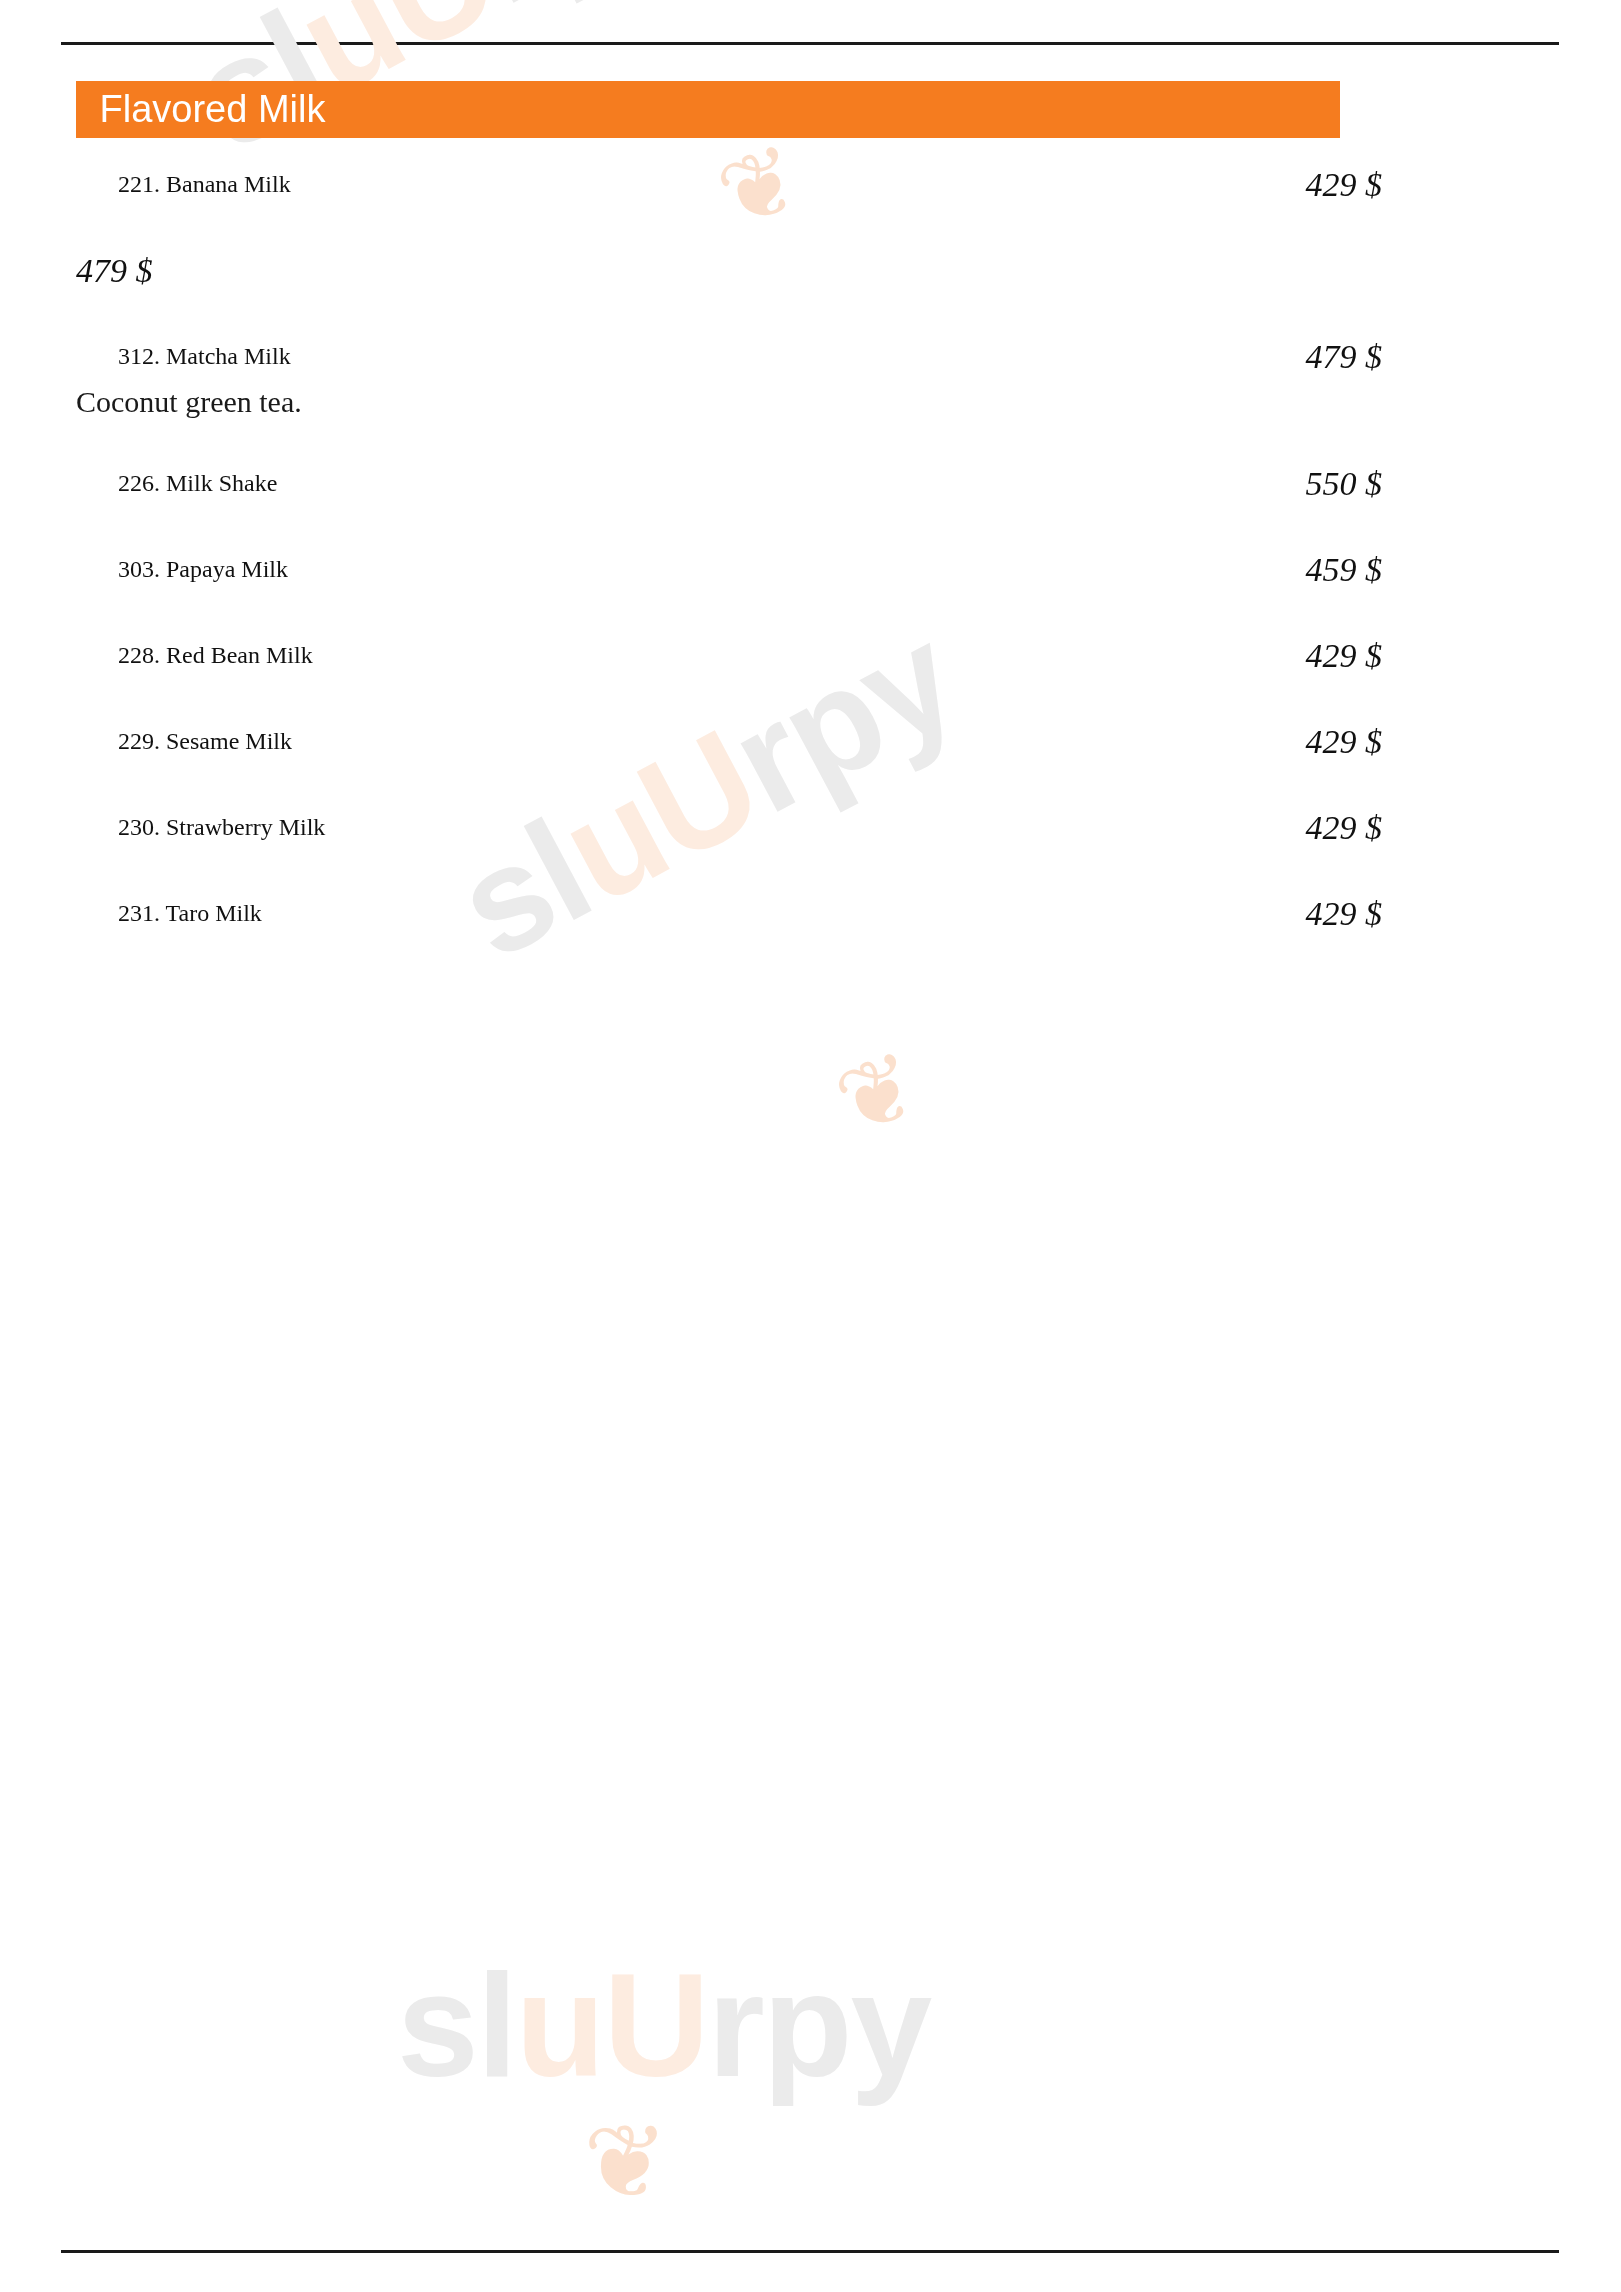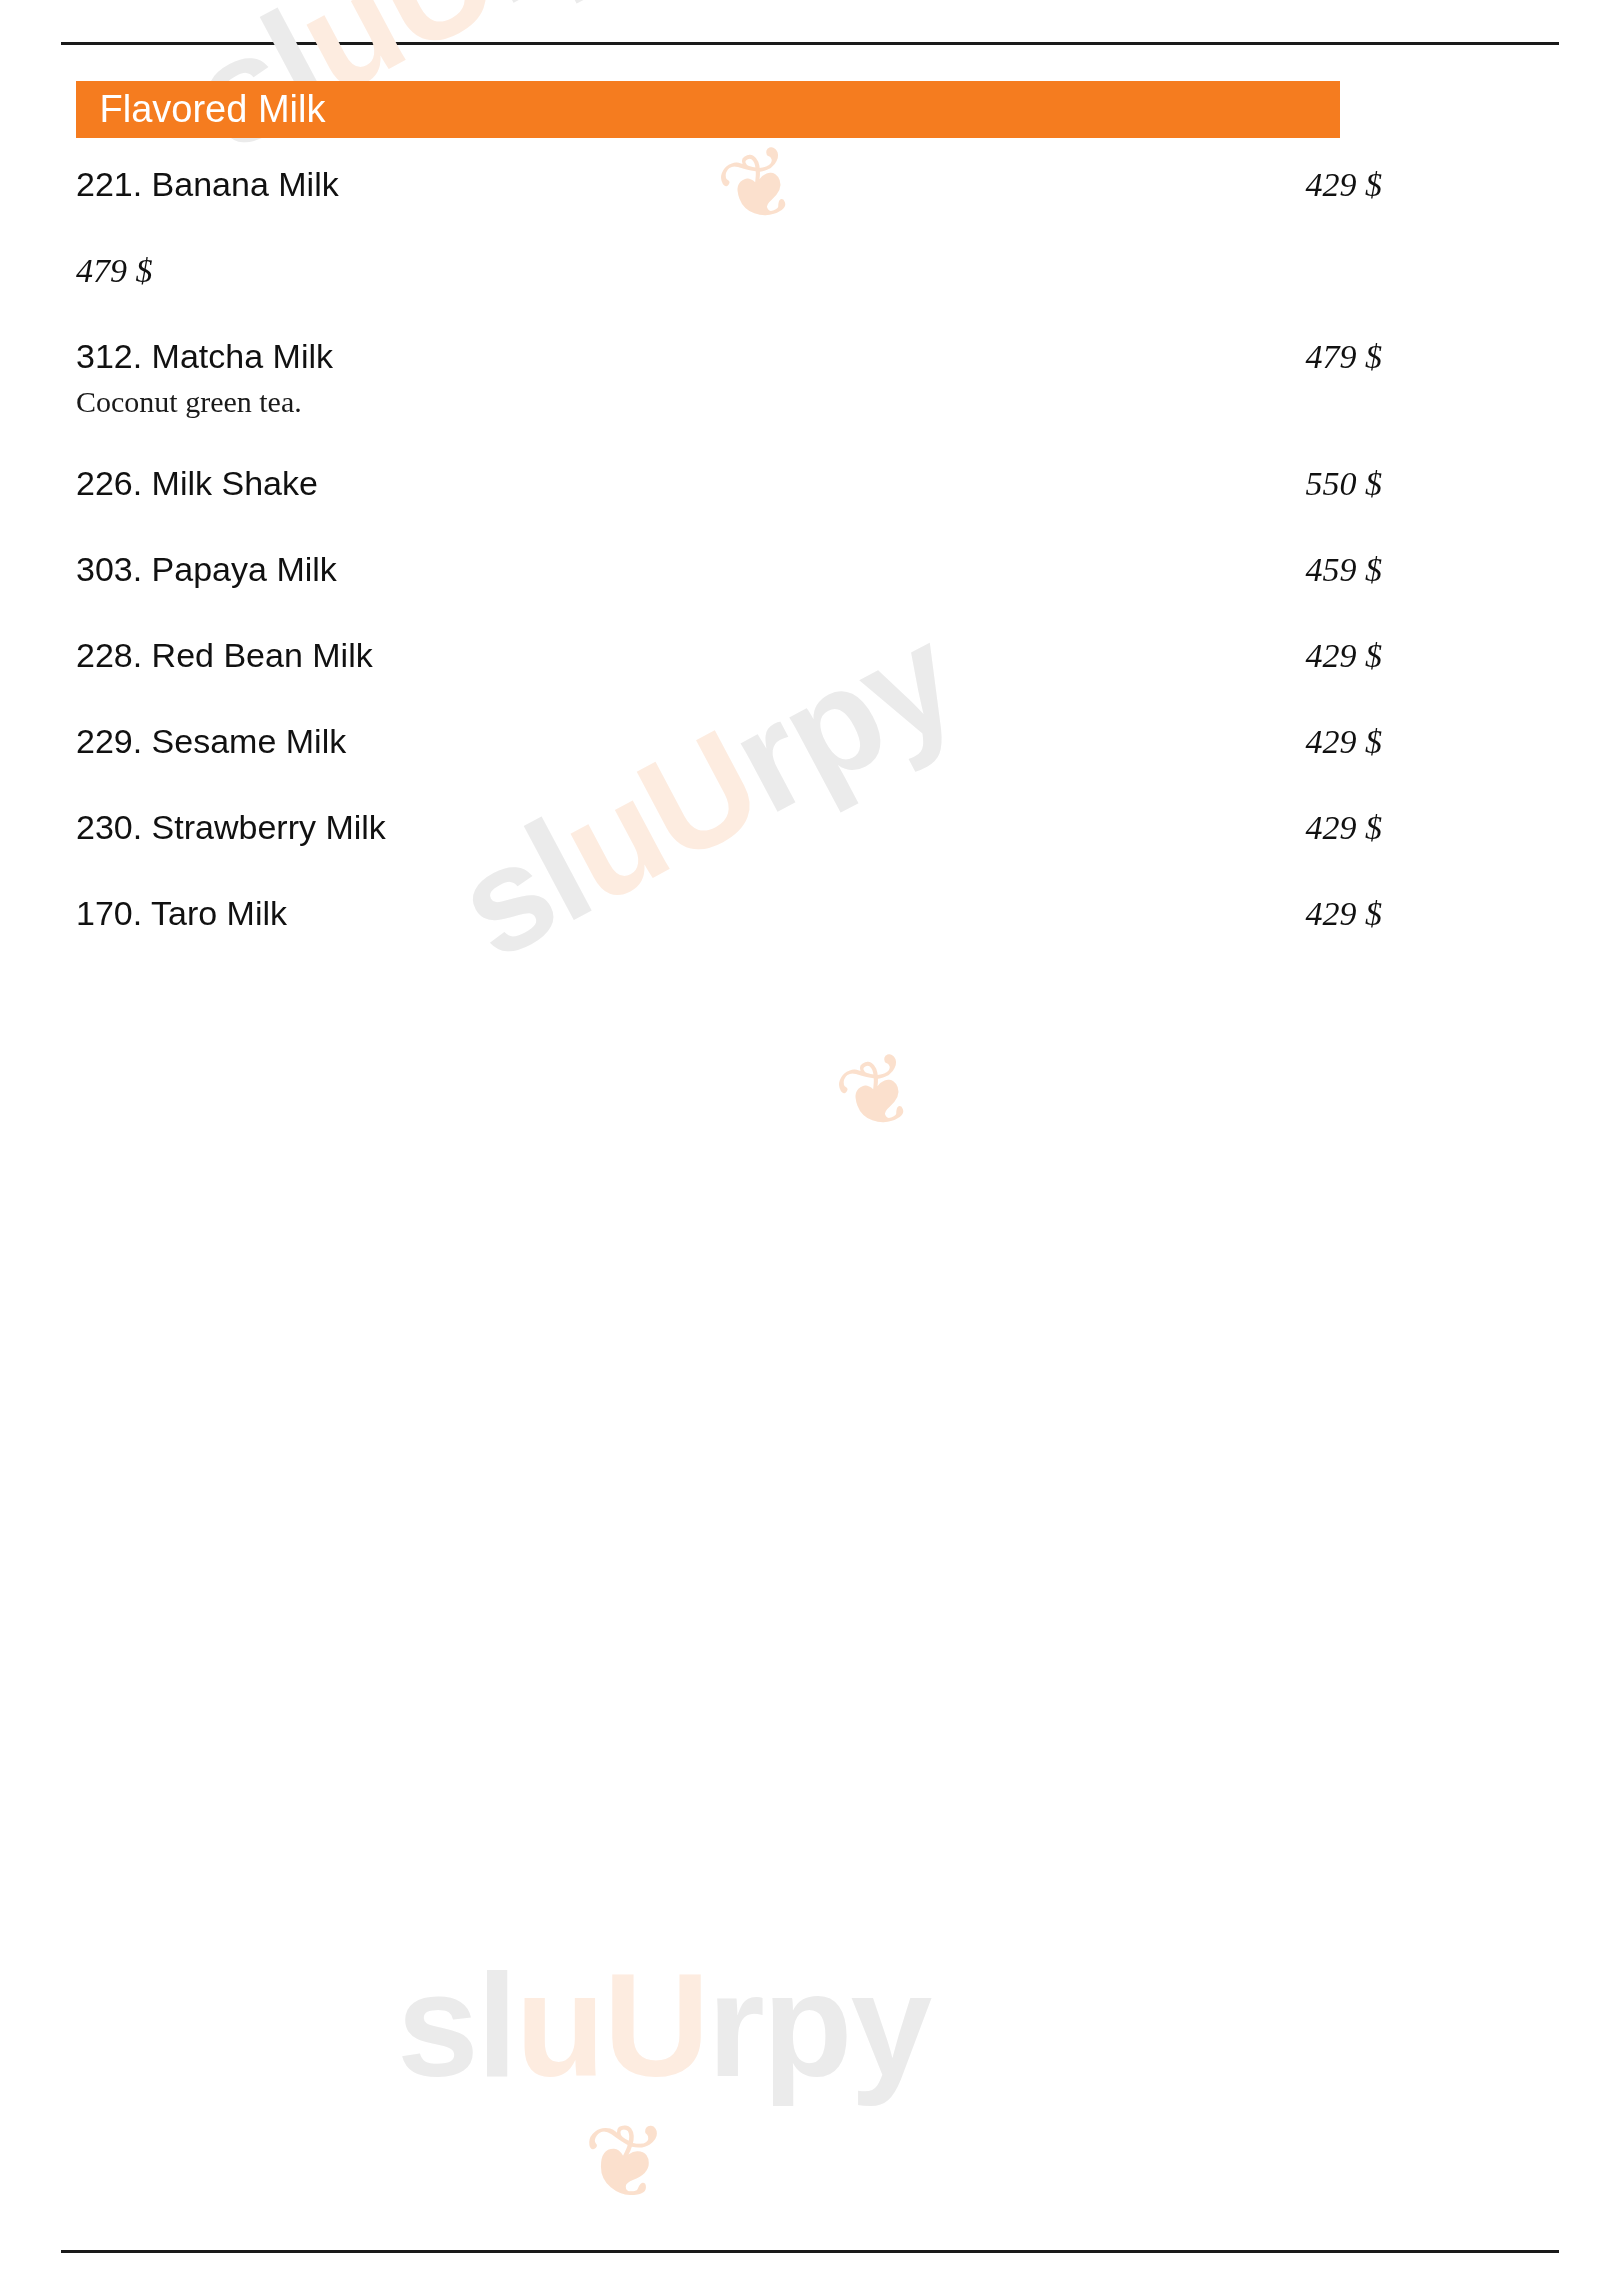--- a/index.html
+++ b/index.html
@@ -106,25 +106,26 @@
     position: relative;
     margin-bottom: 39px;
     min-height: 47px;
   }
   .item-row {
     display: flex;
     align-items: flex-start;
     justify-content: space-between;
   }
   .item-name {
-    font-size: 34px;
+    font-size: 24px;
     line-height: 45px;
     color: #111111;
-    font-family: Liberation Sans, sans-serif;
+    font-family: Liberation Serif, serif;
     max-width: 1019px;
+    margin-left: 42px;
   }
   .item-price {
     font-size: 34px;
     line-height: 45px;
     color: #111111;
     font-family: "Liberation Serif", serif;
     white-space: nowrap;
     padding-right: 94px;
     font-style: italic;
   }
@@ -223,21 +224,21 @@
     <div class="menu-item">
       <div class="item-row">
         <div class="item-name">230. Strawberry Milk</div>
         <div class="item-price">429 $</div>
       </div>
 
     </div>
 
     <div class="menu-item">
       <div class="item-row">
-        <div class="item-name">170. Taro Milk</div>
+        <div class="item-name">231. Taro Milk</div>
         <div class="item-price">429 $</div>
       </div>
 
     </div>
 
   </div>
 
   <div class="bottom-rule"></div>
 
 </div>

